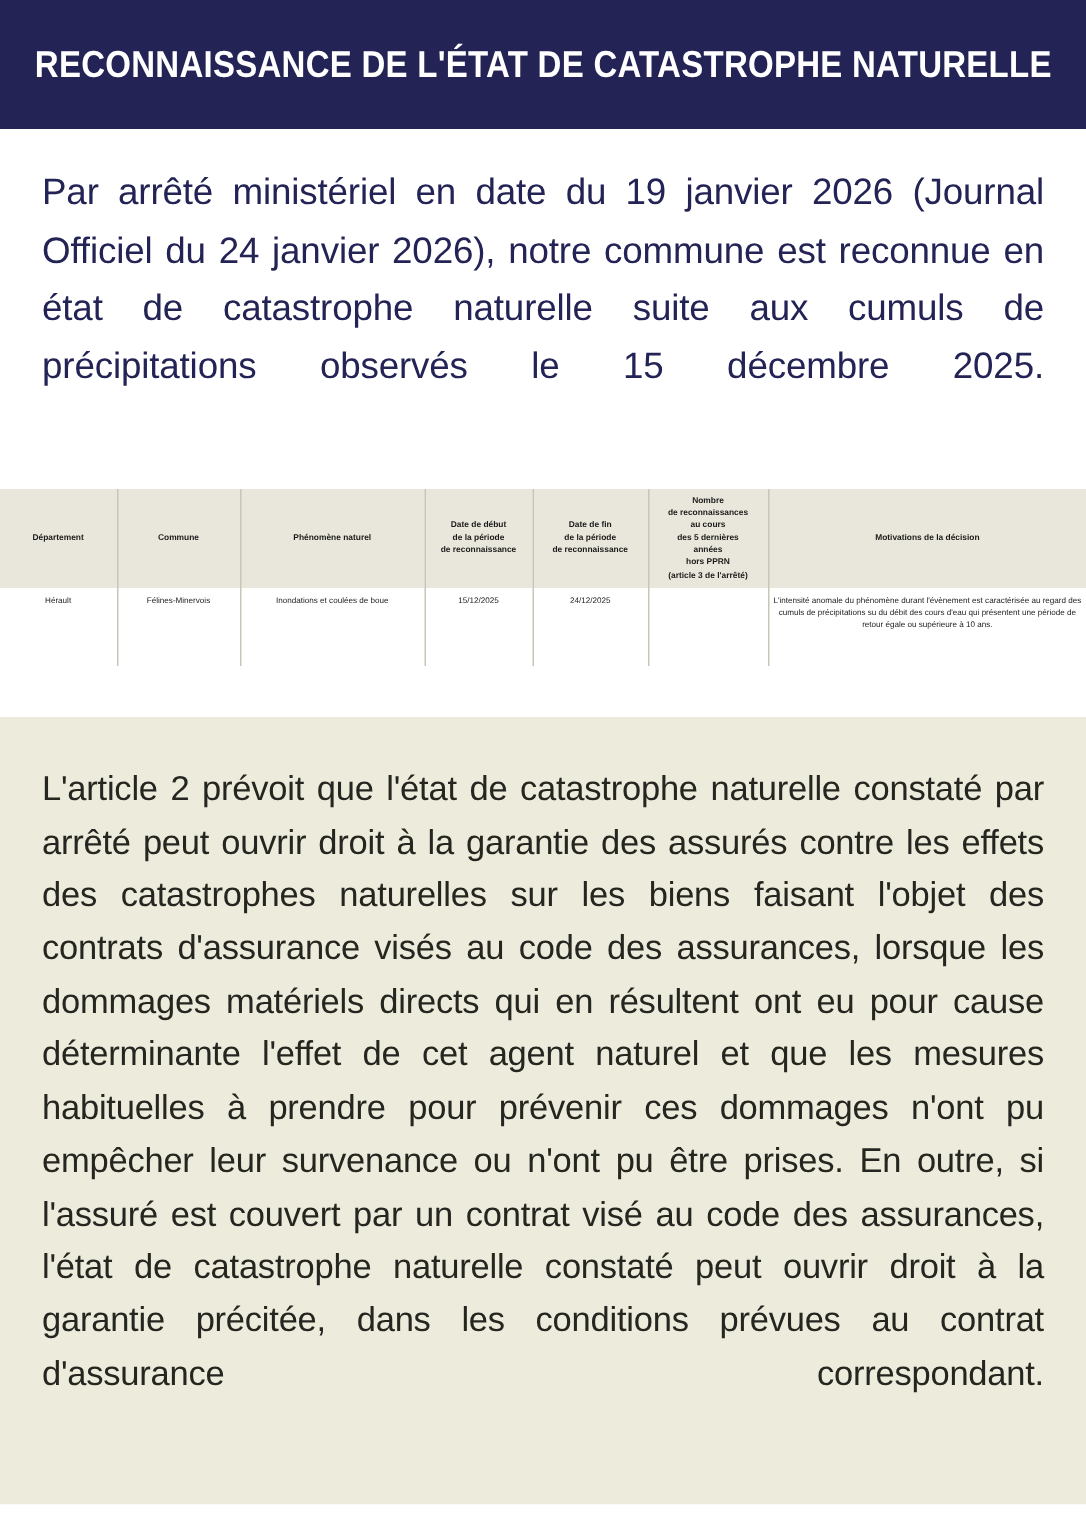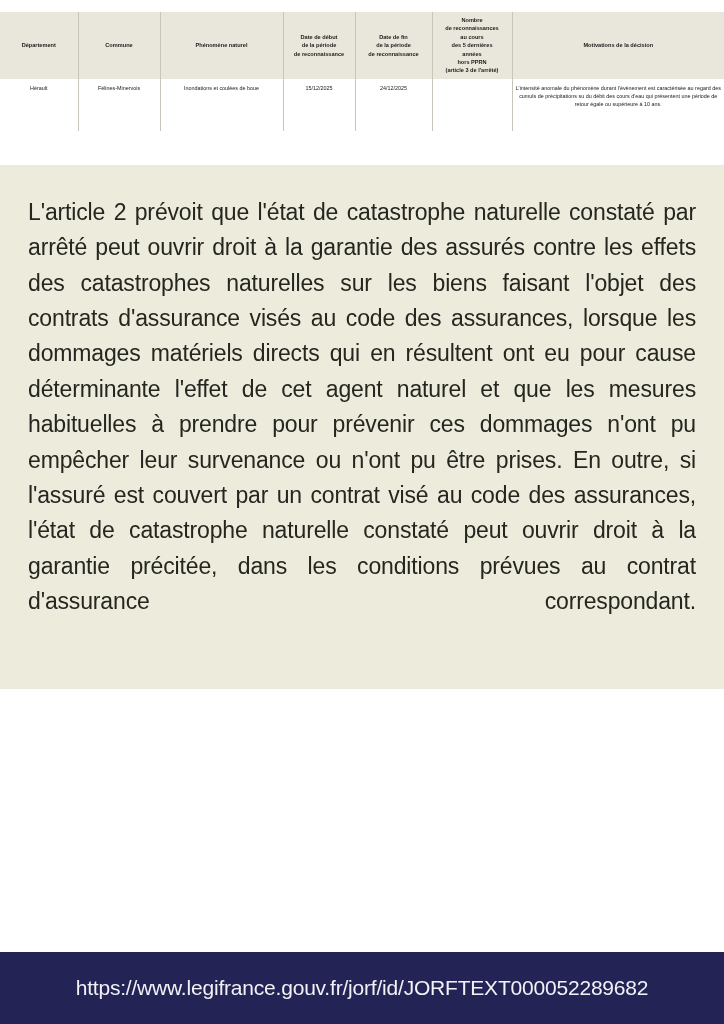--- a/index.html
+++ b/index.html
@@ -157,21 +157,27 @@
     font-size: 21px;
     letter-spacing: -0.2px;
     white-space: nowrap;
   }
 </style>
 </head>
 <body>
 
 <div class="page">
 
-
+  <div class="banner">
+    <div class="banner-title">RECONNAISSANCE DE L'ÉTAT DE CATASTROPHE NATURELLE</div>
+  </div>
+
+  <div class="intro-wrap">
+    <p class="intro-text">Par arrêté ministériel en date du 19 janvier 2026 (Journal Officiel du 24 janvier 2026), notre commune est reconnue en état de catastrophe naturelle suite aux cumuls de précipitations observés le 15 décembre 2025.</p>
+  </div>
 
   <div class="table-wrap">
     <table class="cat-nat">
       <colgroup>
         <col class="col-dept">
           <col class="col-com">
           <col class="col-phen">
         <col class="col-deb">
           <col class="col-fin">
           <col class="col-nb">
@@ -225,17 +231,14 @@
       </tbody>
     </table>
   </div>
 
   <div class="article-block">
     <p class="article-text">L'article 2 prévoit que l'état de catastrophe naturelle constaté par arrêté peut ouvrir droit à la garantie des assurés contre les effets des catastrophes naturelles sur les biens faisant l'objet des contrats d'assurance visés au code des assurances, lorsque les dommages matériels directs qui en résultent ont eu pour cause déterminante l'effet de cet agent naturel et que les mesures habituelles à prendre pour prévenir ces dommages n'ont pu empêcher leur survenance ou n'ont pu être prises. En outre, si l'assuré est couvert par un contrat visé au code des assurances, l'état de catastrophe naturelle constaté peut ouvrir droit à la garantie précitée, dans les conditions prévues au contrat d'assurance correspondant.</p>
   </div>
 
   <div class="spacer"></div>
 
-  <div class="footer">
-    <span class="footer-url">https://www.legifrance.gouv.fr/jorf/id/JORFTEXT000052289682</span>
-  </div>
 
 </div>
 
 </body></html>

